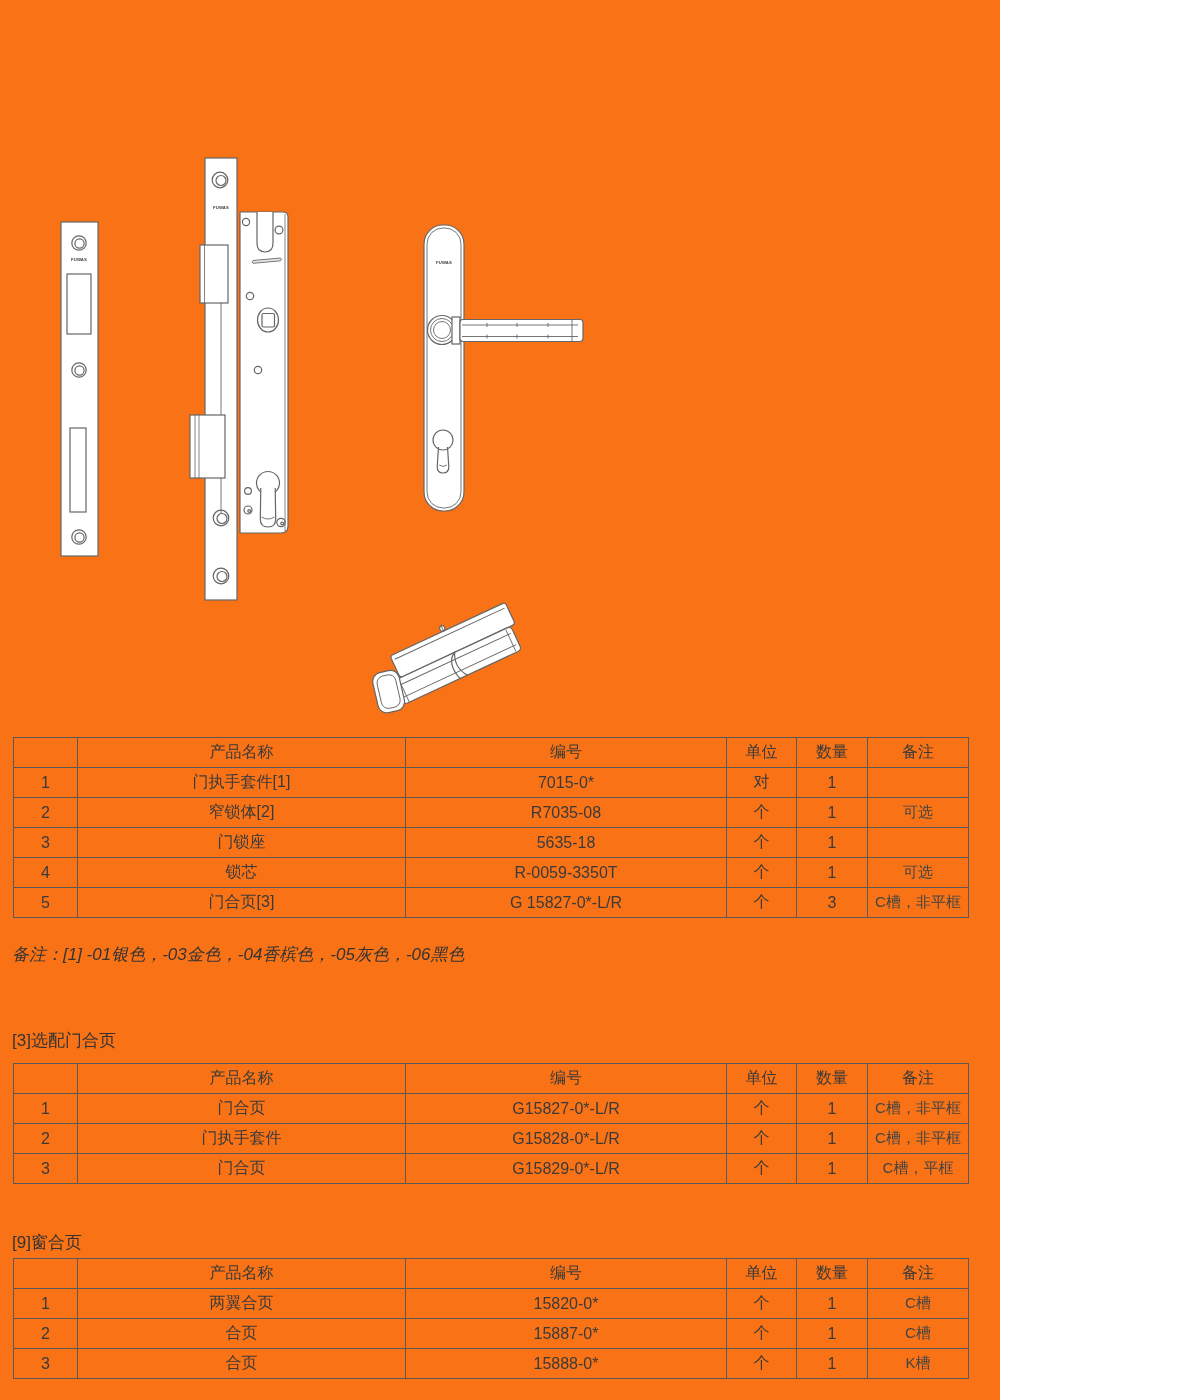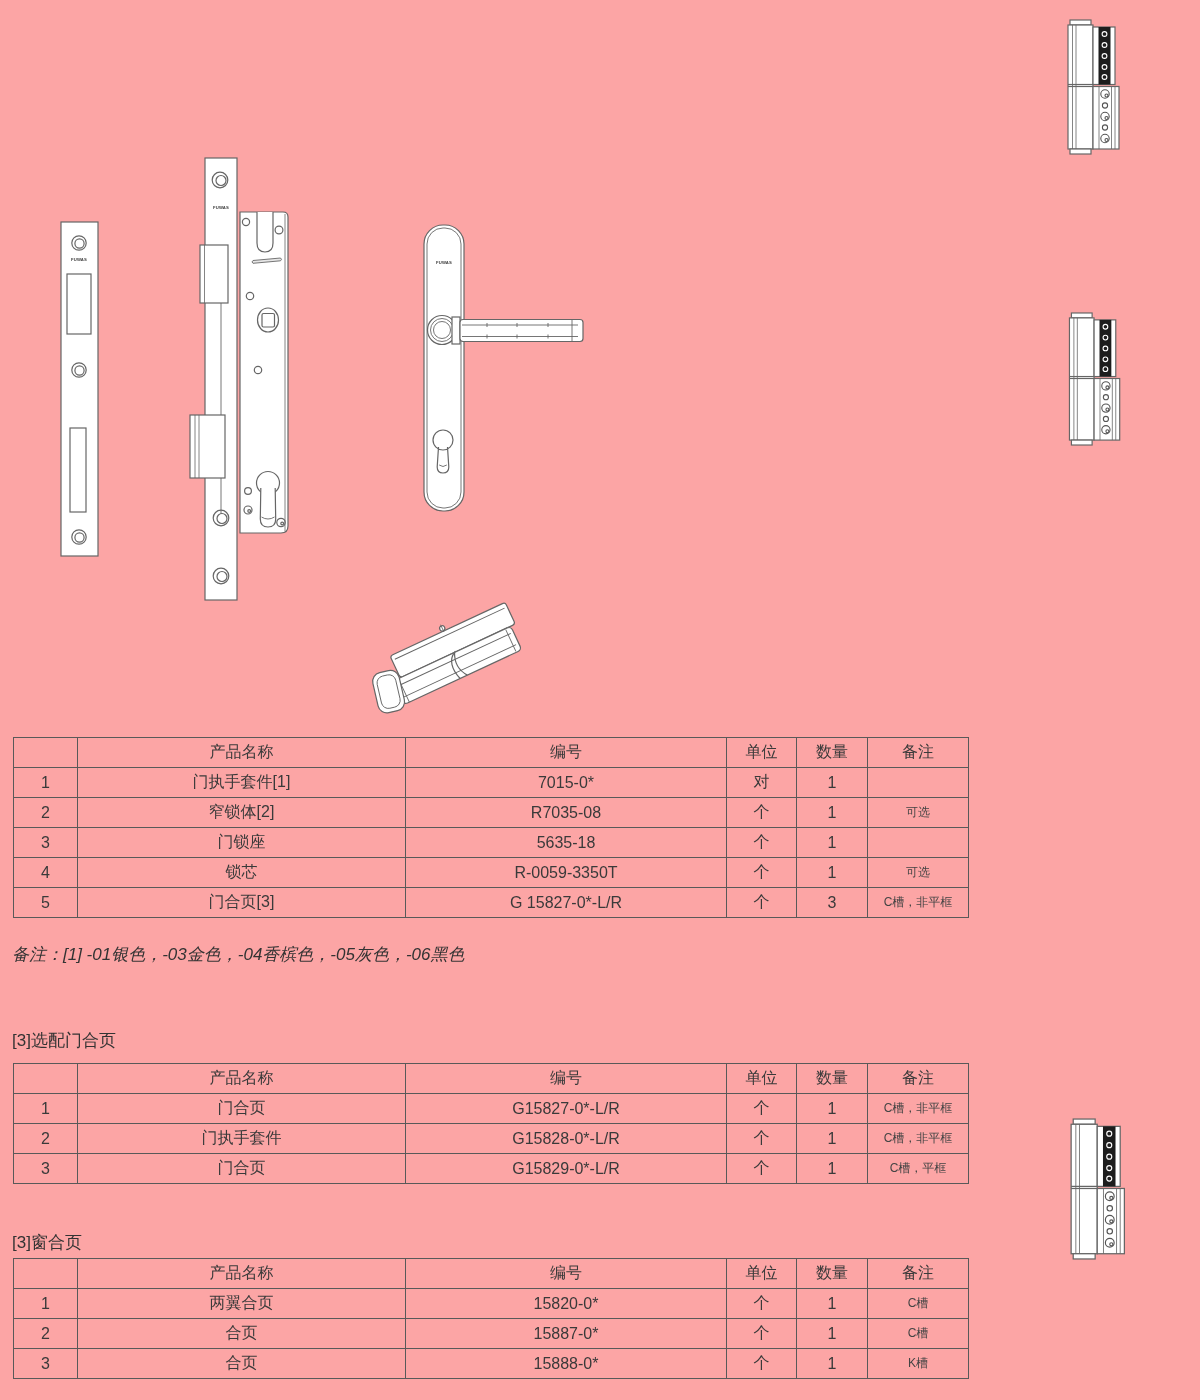--- a/index.html
+++ b/index.html
@@ -1,24 +1,24 @@
 <!DOCTYPE html>
 <html><head>
 <meta charset="utf-8">
 <style>
   html,body{margin:0;padding:0;background:#fff;}
-  .page{position:relative;width:1200px;height:1400px;background:#fca5a5;overflow:hidden;
+  .page{position:relative;width:1000px;height:1400px;background:#f97316;overflow:hidden;
         font-family:"Liberation Sans","DejaVu Sans",sans-serif;color:#333;}
   .art{position:absolute;left:0;top:0;}
   .tbl{position:absolute;}
   .tbl table{border-collapse:collapse;table-layout:fixed;}
   .tbl th,.tbl td{border:1px solid #595959;height:29px;padding:0 2px;text-align:center;
         vertical-align:middle;font-size:16px;font-weight:normal;color:#3a3a3a;
         white-space:nowrap;overflow:hidden;}
-  .tbl td.remark{font-size:12px;color:#444;}
+  .tbl td.remark{font-size:15px;color:#444;}
   .note{position:absolute;font-size:17px;line-height:27px;color:#333;font-style:italic;}
   .note .indent{padding-left:49px;}
   .sec-label{position:absolute;font-size:17px;color:#333;}
   svg text.logo{font-family:"Liberation Sans","DejaVu Sans",sans-serif;font-size:4.2px;
         font-weight:bold;fill:#3c3c3c;letter-spacing:.2px;}
 </style>
 </head>
 <body>
 
 <div class="page">
@@ -271,21 +271,21 @@
             <td>门合页</td>
             <td>G15829-0*-L/R</td>
             <td>个</td>
             <td>1</td>
             <td class="remark">C槽，平框</td>
           </tr>
         </tbody>
       </table>
   </div>
 
-  <div class="sec-label" style="left:12px;top:1231px;">[3]窗合页</div>
+  <div class="sec-label" style="left:12px;top:1231px;">[9]窗合页</div>
   <div class="tbl" style="left:13px;top:1258px;">
     <table>
         <colgroup>
           <col style="width: 64px;">
           <col style="width: 328px;">
           <col style="width: 321px;">
           <col style="width: 70px;">
           <col style="width: 71px;">
           <col style="width: 101px;">
         </colgroup>

